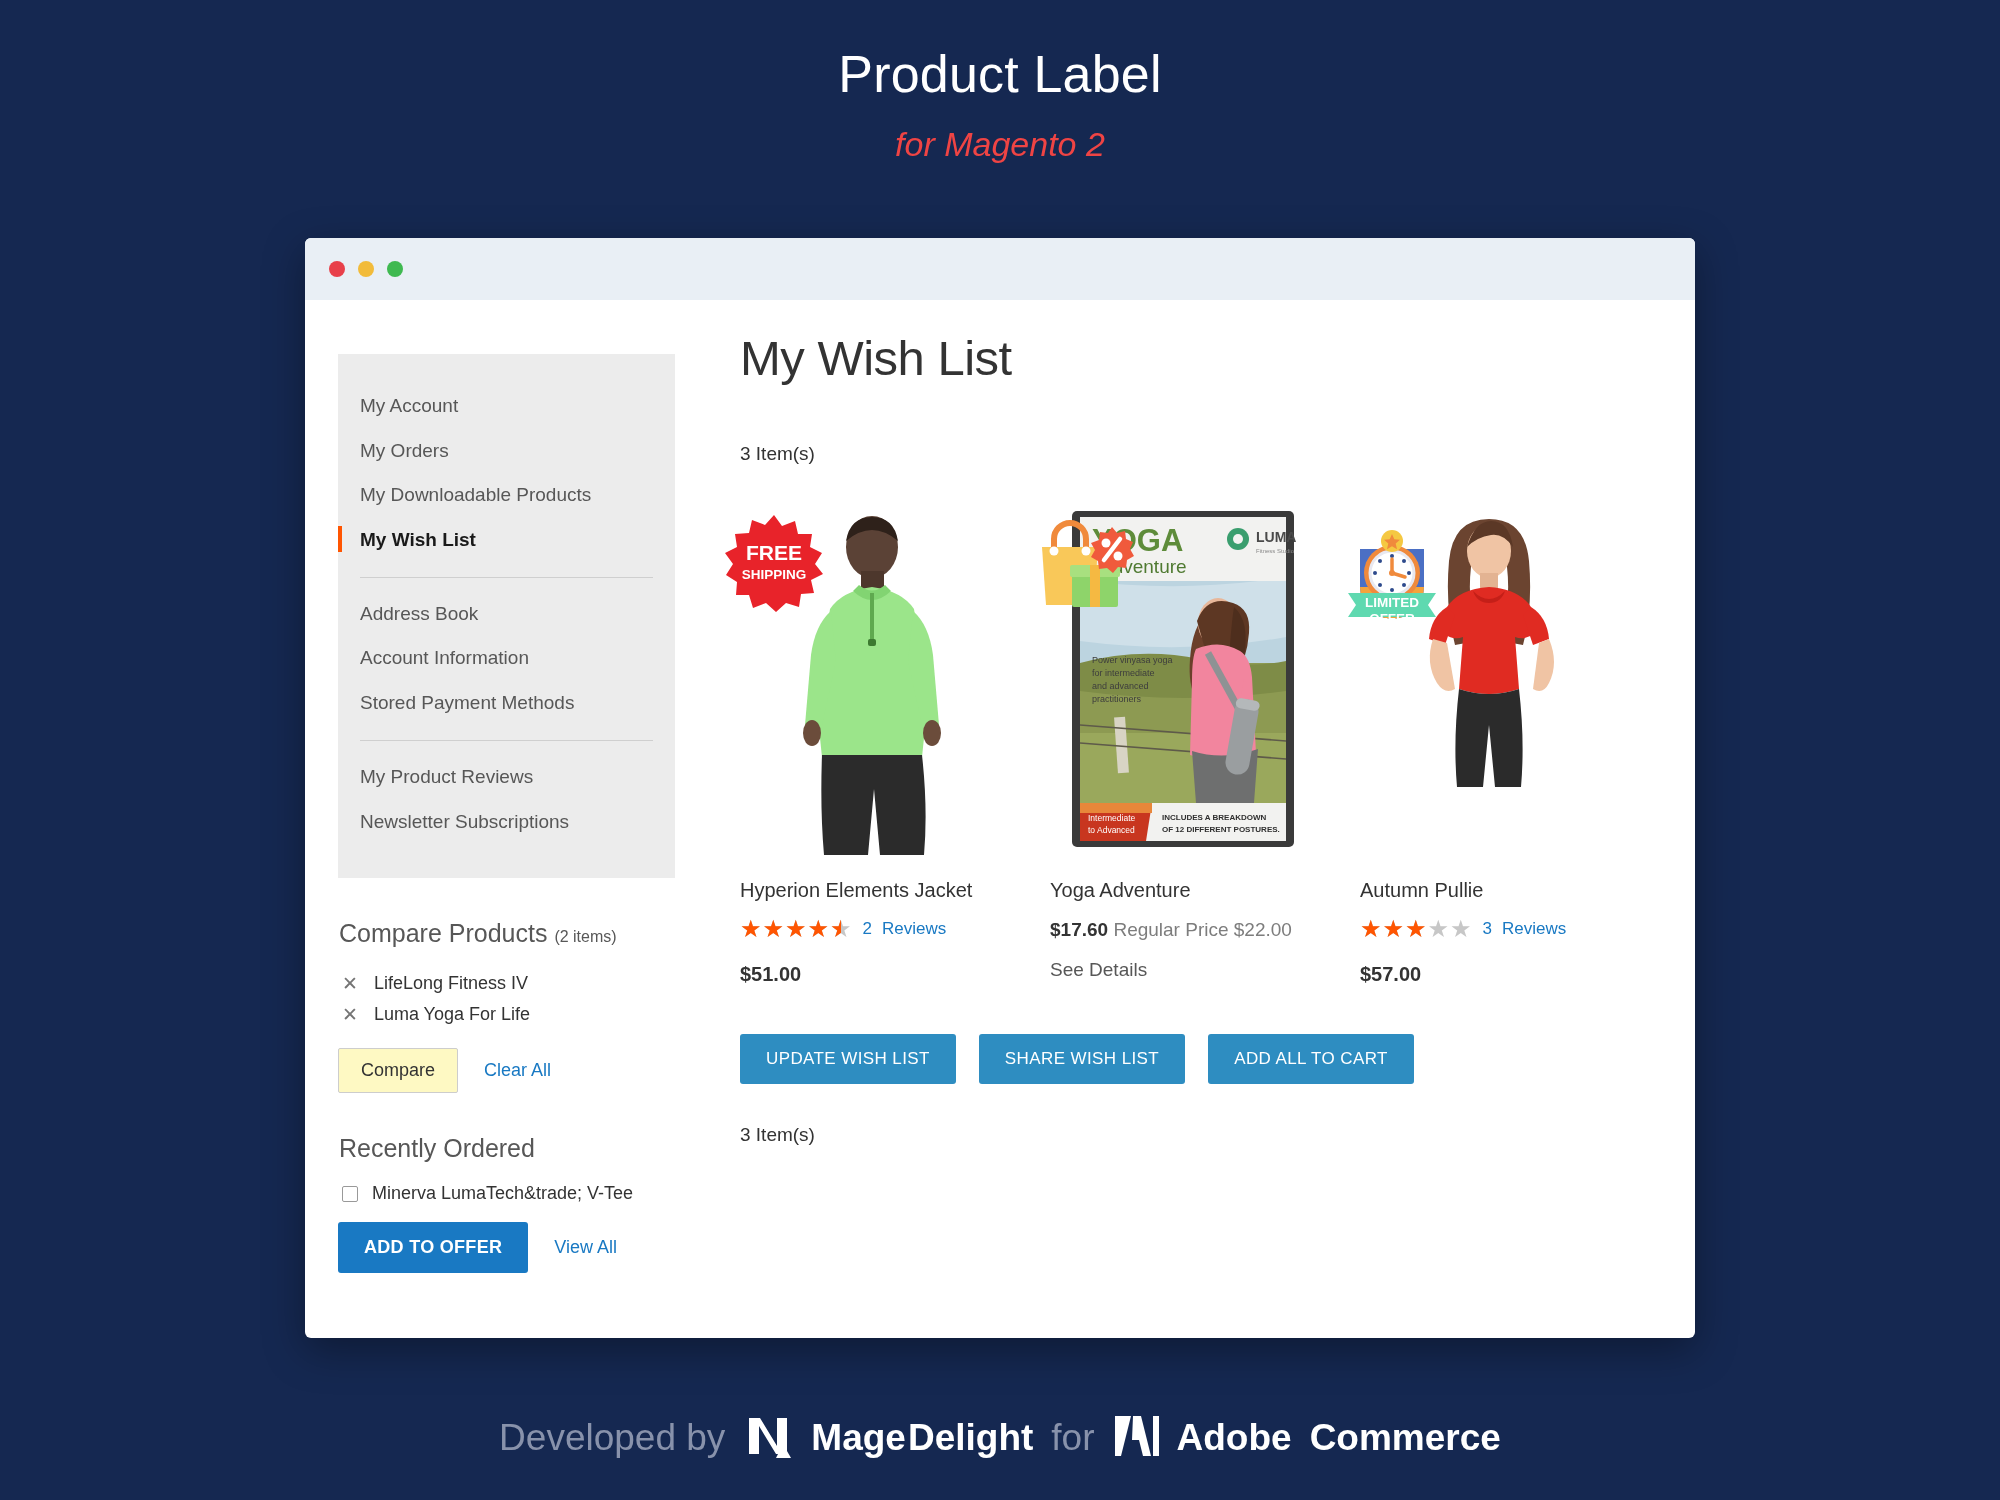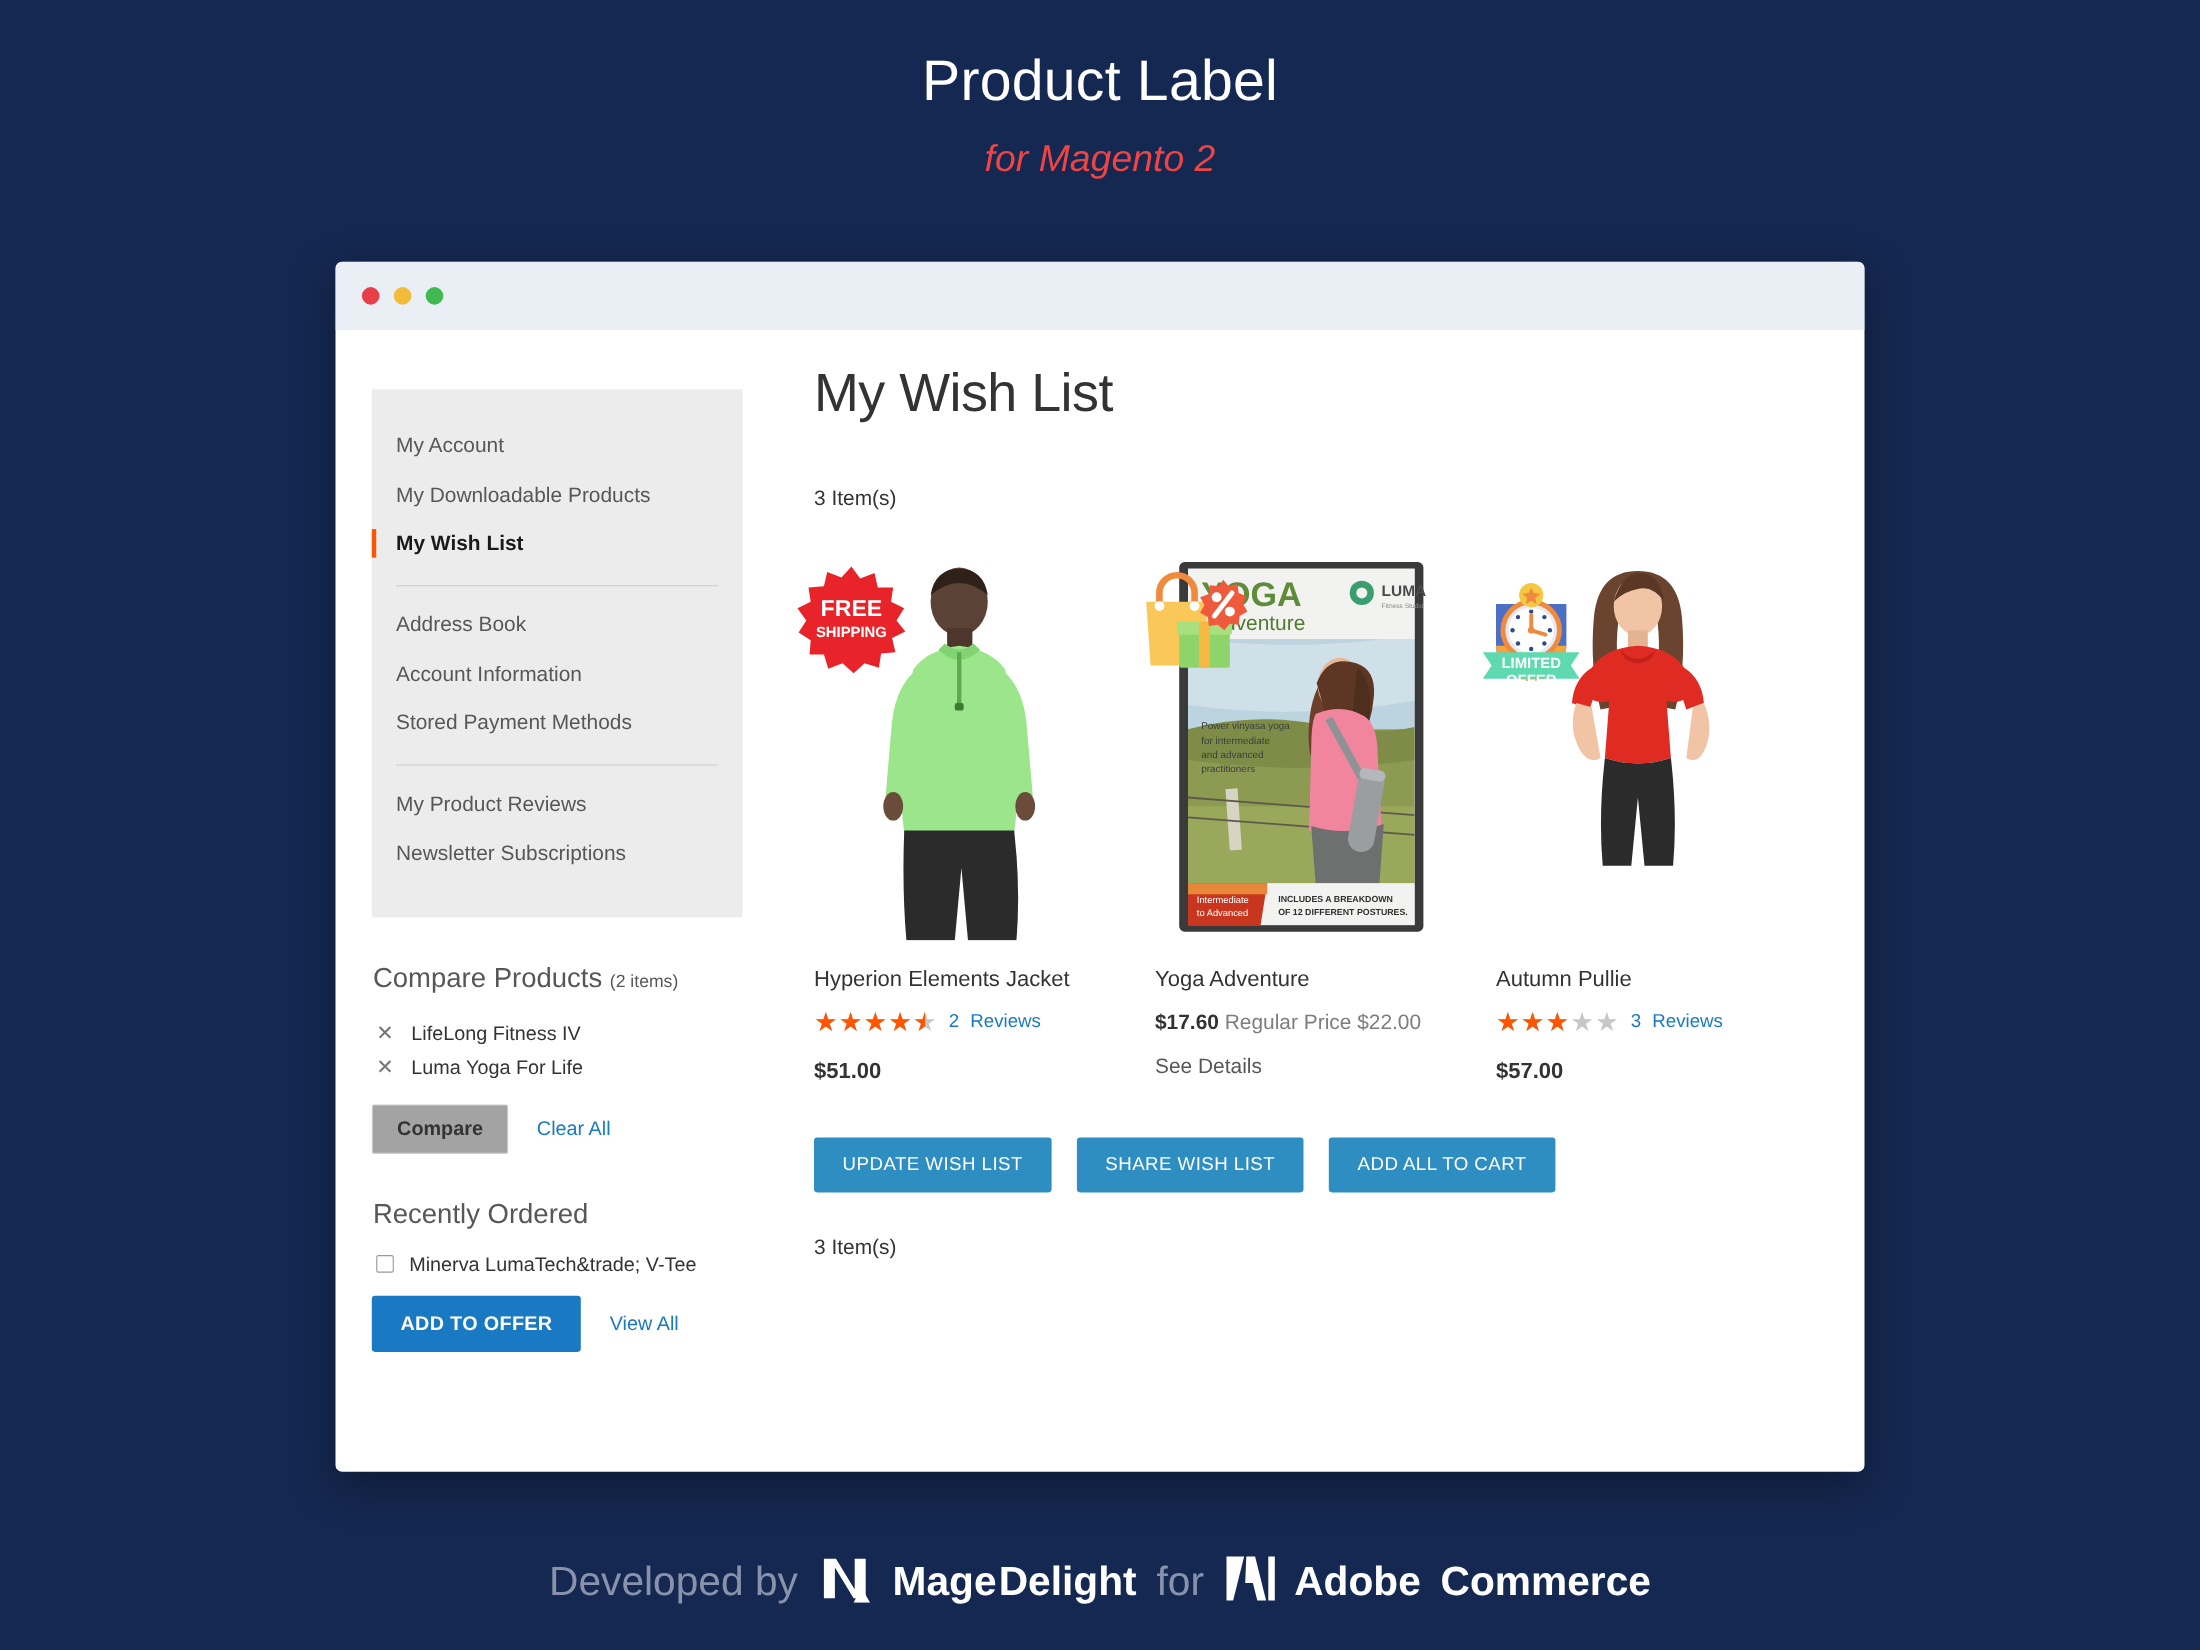--- a/index.html
+++ b/index.html
@@ -67,22 +67,22 @@
 
   .compare-row {
     display: flex; align-items: center; gap: 16px;
     font-size: 18px; color: #333333; padding: 5px 0 5px 4px;
     cursor: pointer;
   }
   .x-icon { color: #757575; font-size: 19px; line-height: 1; display:inline-block; }
 
   .btn-row { display: flex; align-items: center; gap: 26px; margin-top: 18px; }
   .btn-secondary {
-    background: #a3a3a3; border: 1px solid #cdcdcd;
-    color: #333333; font-size: 18px; font-weight: bold;
+    background: #fef9c3; border: 1px solid #cdcdcd;
+    color: #333333; font-size: 18px; font-weight: normal;
     padding: 11px 22px; cursor: pointer; border-radius: 2px;
     font-family: "Liberation Sans", sans-serif;
   }
   .link-blue {
     color: #1979c3; font-size: 18px; text-decoration: none; cursor: pointer;
   }
 
   .recent-item {
     display: flex; align-items: center; gap: 14px;
     font-size: 18px; color: #333333; margin-top: 8px; padding-left: 4px;
@@ -182,20 +182,21 @@
       <span class="dot green"></span>
     </div>
 
     <div class="browser-body">
 
       <div class="sidebar">
 
         <div class="nav-box">
           <div>
             <div class="nav-item">My Account</div>
+            <div class="nav-item">My Orders</div>
             <div class="nav-item">My Downloadable Products</div>
             <div class="nav-item active">My Wish List</div>
           </div>
           <div class="nav-sep"></div>
           <div>
             <div class="nav-item">Address Book</div>
             <div class="nav-item">Account Information</div>
             <div class="nav-item">Stored Payment Methods</div>
           </div>
           <div class="nav-sep"></div>

